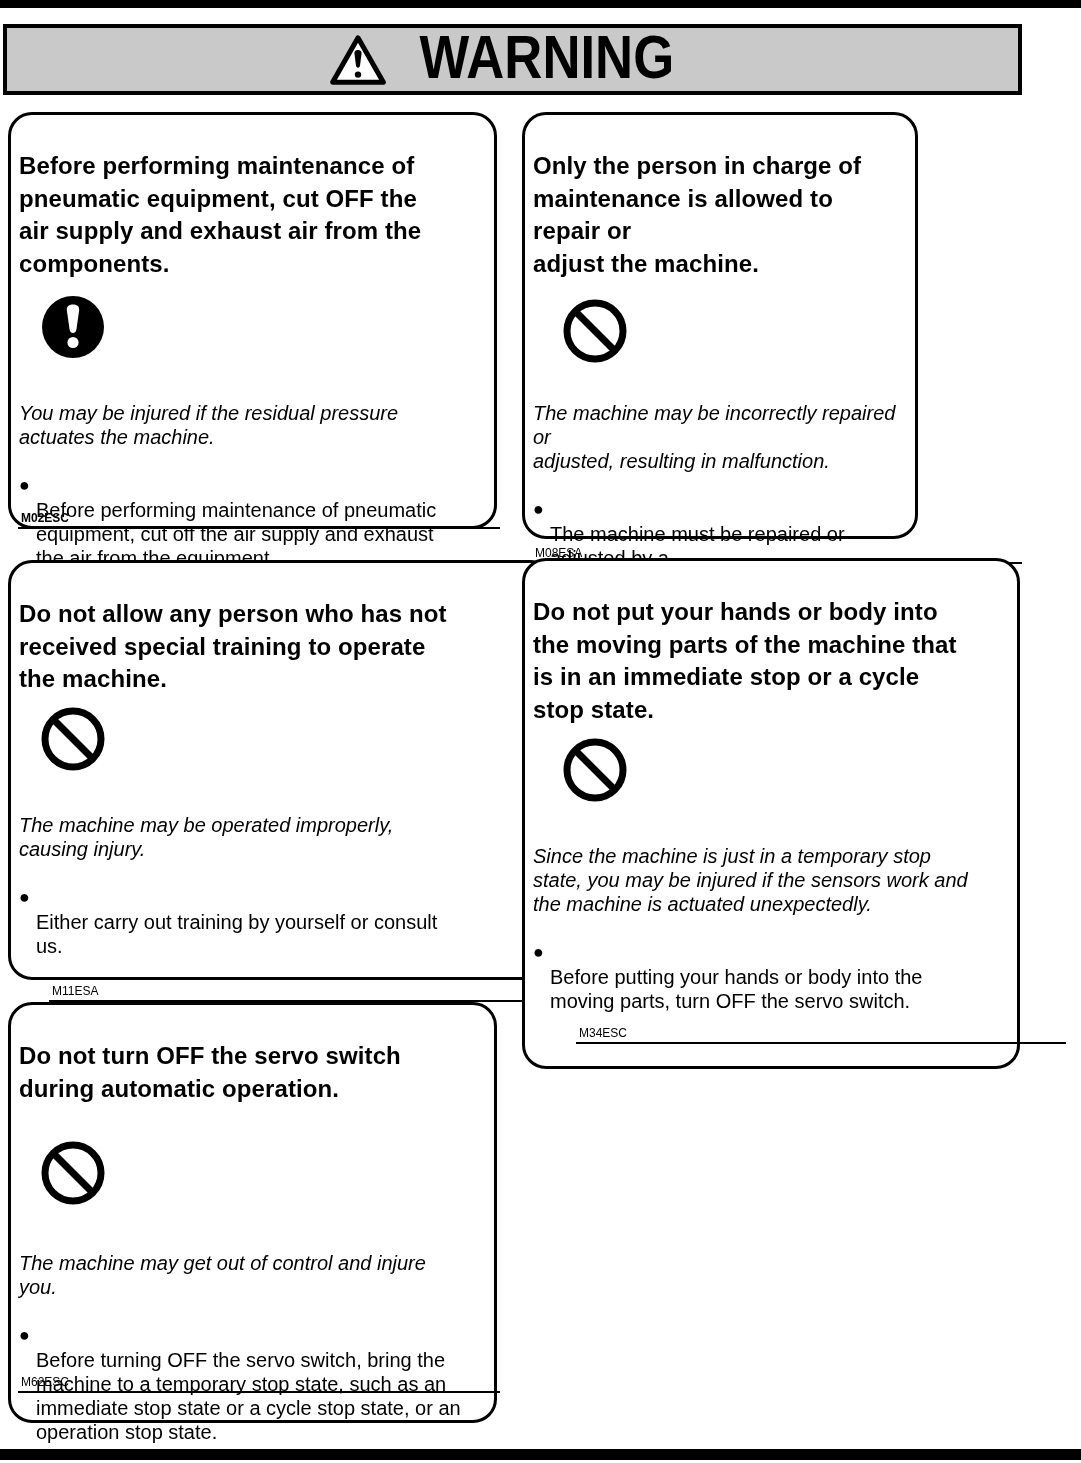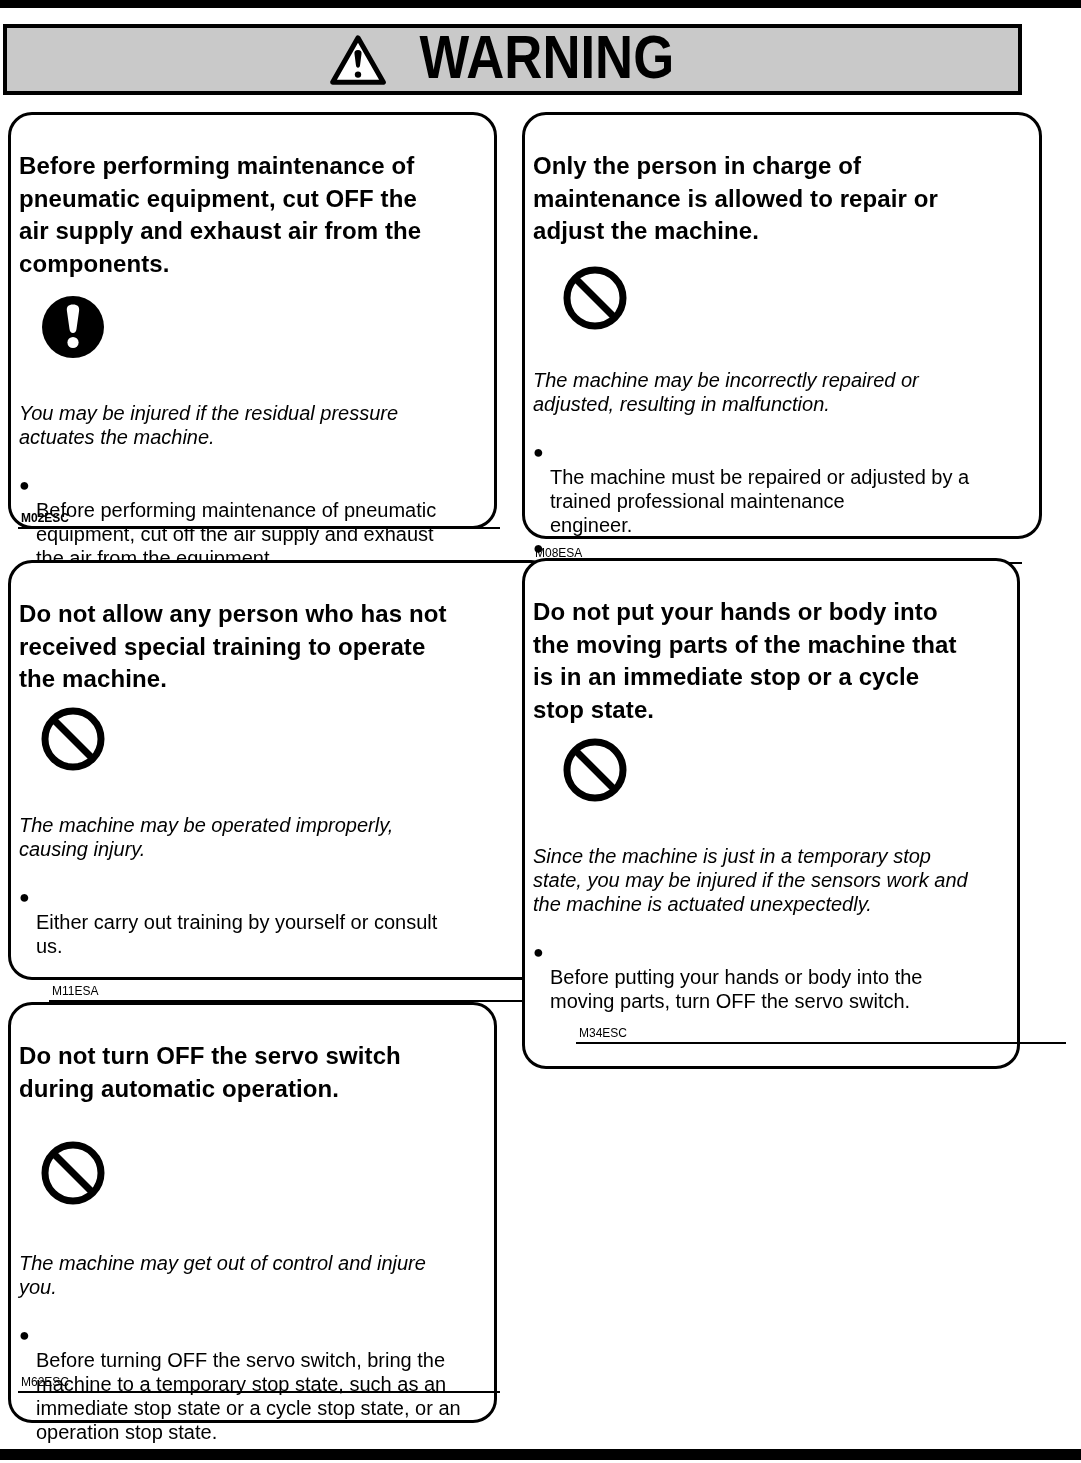--- a/index.html
+++ b/index.html
@@ -21,21 +21,21 @@
     padding-bottom:5px; white-space:nowrap;
   }
   .header .tri { flex:0 0 auto; margin-top:2px; }
 
   .wbox {
     position:absolute; box-sizing:border-box; background:#fff;
     border:3px solid #000; border-radius:24px;
     padding:11px 10px 10px 8px;
   }
   #box1 { left:8px;   top:112px;  width:489px; height:417px; }
-  #box2 { left:522px; top:112px;  width:520px; height:427px; }
+  #box2 { left:522px; top:112px;  width:396px; height:427px; }
   #box3 { left:8px;   top:560px;  width:547px; height:420px; }
   #box4 { left:522px; top:558px;  width:498px; height:511px; }
   #box5 { left:8px;   top:1002px; width:489px; height:421px; }
 
   .wbox .title {
     font-size:24px; font-weight:bold; line-height:1.36;
     white-space:pre-line; letter-spacing:0.1px;margin-top:24px;
   }
   .icon-wrap { width:64px; height:64px; margin:14px 0 42px 22px; }
   #box2 .icon-wrap { margin:18px 0 38px 30px; }

